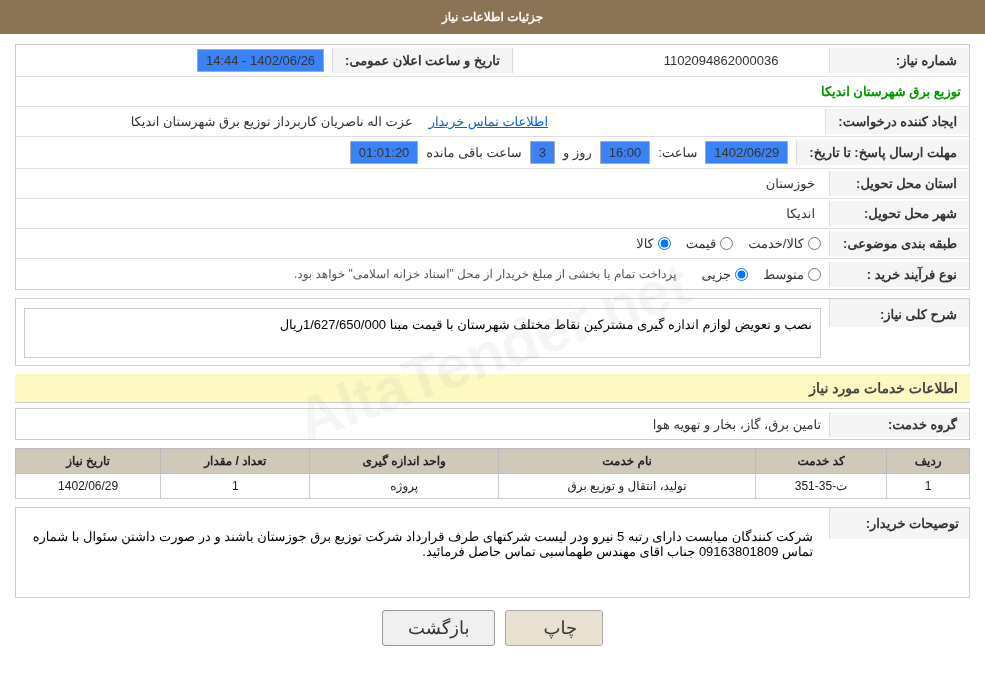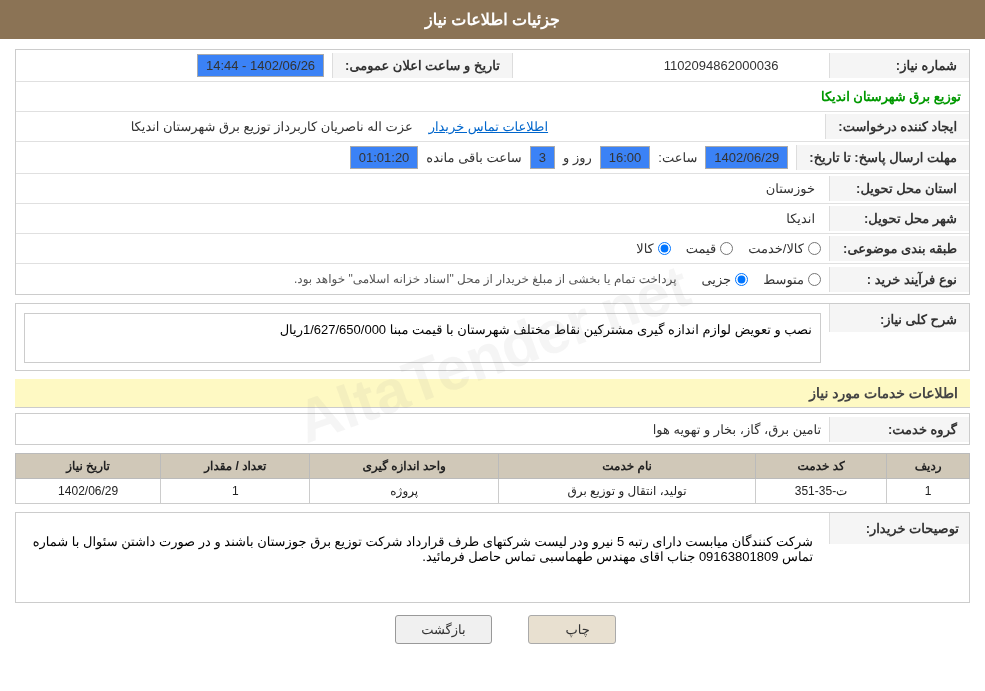--- a/index.html
+++ b/index.html
@@ -14,21 +14,21 @@
       max-width: 985px;
       margin: 0 auto;
       background: #fff;
       min-height: 691px;
     }
     .header-bar {
       background: #8B7355;
       color: #fff;
       text-align: center;
       padding: 10px 15px;
-      font-size: 16px;
+      font-size: 12px;
       font-weight: bold;
     }
     .main-content {
       padding: 10px 15px;
       background: #fff;
     }
     .info-section {
       border: 1px solid #ccc;
       margin-bottom: 8px;
       padding: 0;
@@ -168,23 +168,22 @@
       justify-content: center;
       gap: 10px;
       margin-top: 12px;
       padding-bottom: 15px;
     }
     .btn {
       padding: 6px 25px;
       border: 1px solid #aaa;
       cursor: pointer;
       font-family: Tahoma, Arial, sans-serif;
-      font-size: 13px;
+      font-size: 18px;
       border-radius: 3px;
-      margin-left: 26px;
     }
     .btn-print {
       background: #e8e0d0;
       color: #333;
       padding-left: 37px;
     }
     .btn-back {
       background: #f0f0f0;
       color: #333;
       border-color: #999;

